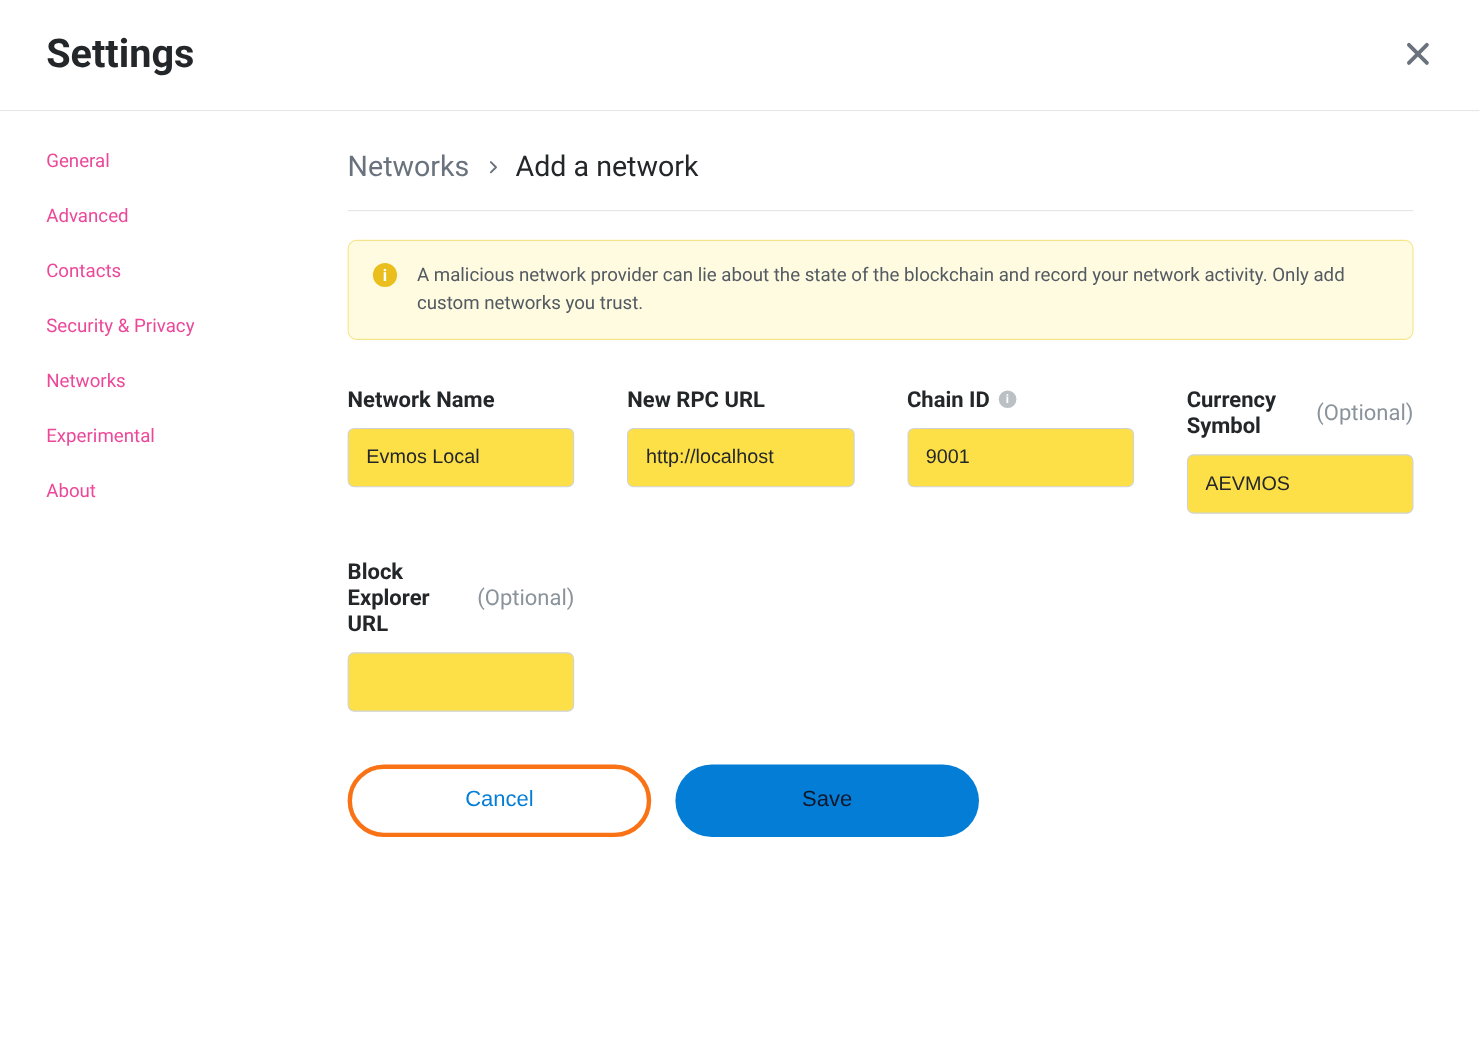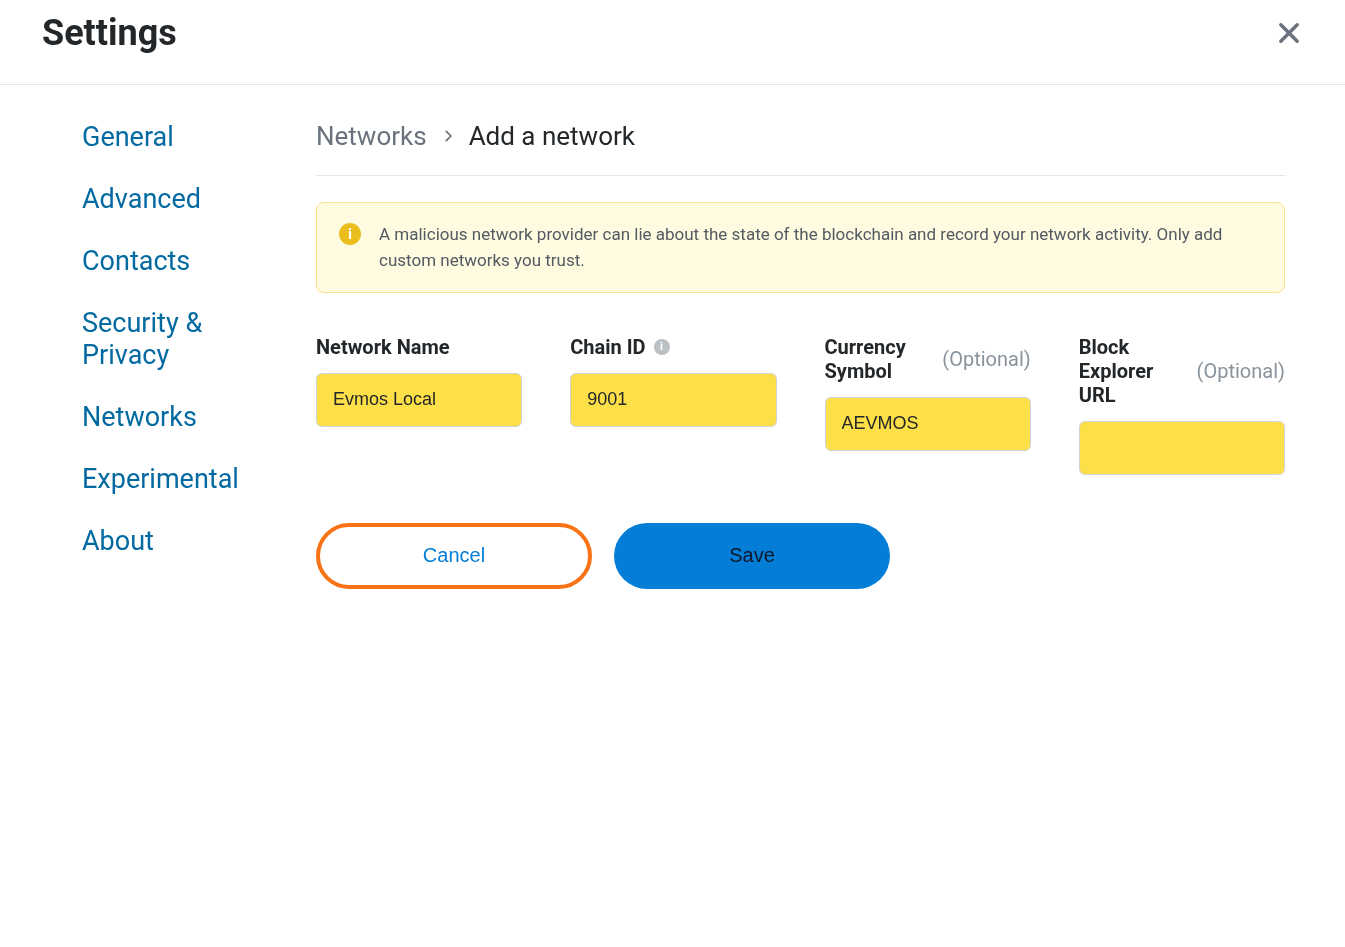--- a/index.html
+++ b/index.html
@@ -8,21 +8,21 @@
     background: #ffffff;
     color: #24272a;
     width: 1345px;
     height: 947px;
     overflow: hidden;
   }
   .header {
     display: flex;
     align-items: center;
     justify-content: space-between;
-    padding: 12px 42px 30px 42px;
+    padding: 28px 42px 30px 42px;
     border-bottom: 1px solid #e5e5e5;
   }
   .header h1 {
     font-size: 36px;
     font-weight: 700;
     color: #24272a;
   }
   .close-btn {
     cursor: pointer;
     color: #6a737d;
@@ -36,24 +36,23 @@
     padding-top: 36px;
   }
   .sidebar {
     width: 272px;
     padding-left: 42px;
     display: flex;
     flex-direction: column;
     gap: 30px;
   }
   .sidebar-item {
-    font-size: 27px;
-    color: #0369a1;
+    font-size: 17px;
+    color: #ec4899;
     cursor: pointer;
-    margin-left: 40px;
   }
   .content {
     flex: 1;
     padding-left: 44px;
     padding-right: 60px;
   }
   .breadcrumb {
     display: flex;
     align-items: center;
     gap: 14px;
@@ -211,20 +210,24 @@
       <div class="warning-text">A malicious network provider can lie about the state of the blockchain and record your network activity. Only add custom networks you trust.</div>
     </div>
 
     <div class="form-grid">
 
       <div class="form-field">
         <label class="field-label">Network Name</label>
         <input class="text-input" type="text" value="Evmos Local" style="">
       </div>
 
+      <div class="form-field">
+        <label class="field-label">New RPC URL</label>
+        <input class="text-input" type="text" value="http://localhost" style="">
+      </div>
 
       <div class="form-field">
         <label class="field-label">
           <span>Chain ID</span>
           <span class="info-icon">i</span>
         </label>
         <input class="text-input" type="text" value="9001" style="">
       </div>
 
       <div class="form-field">

